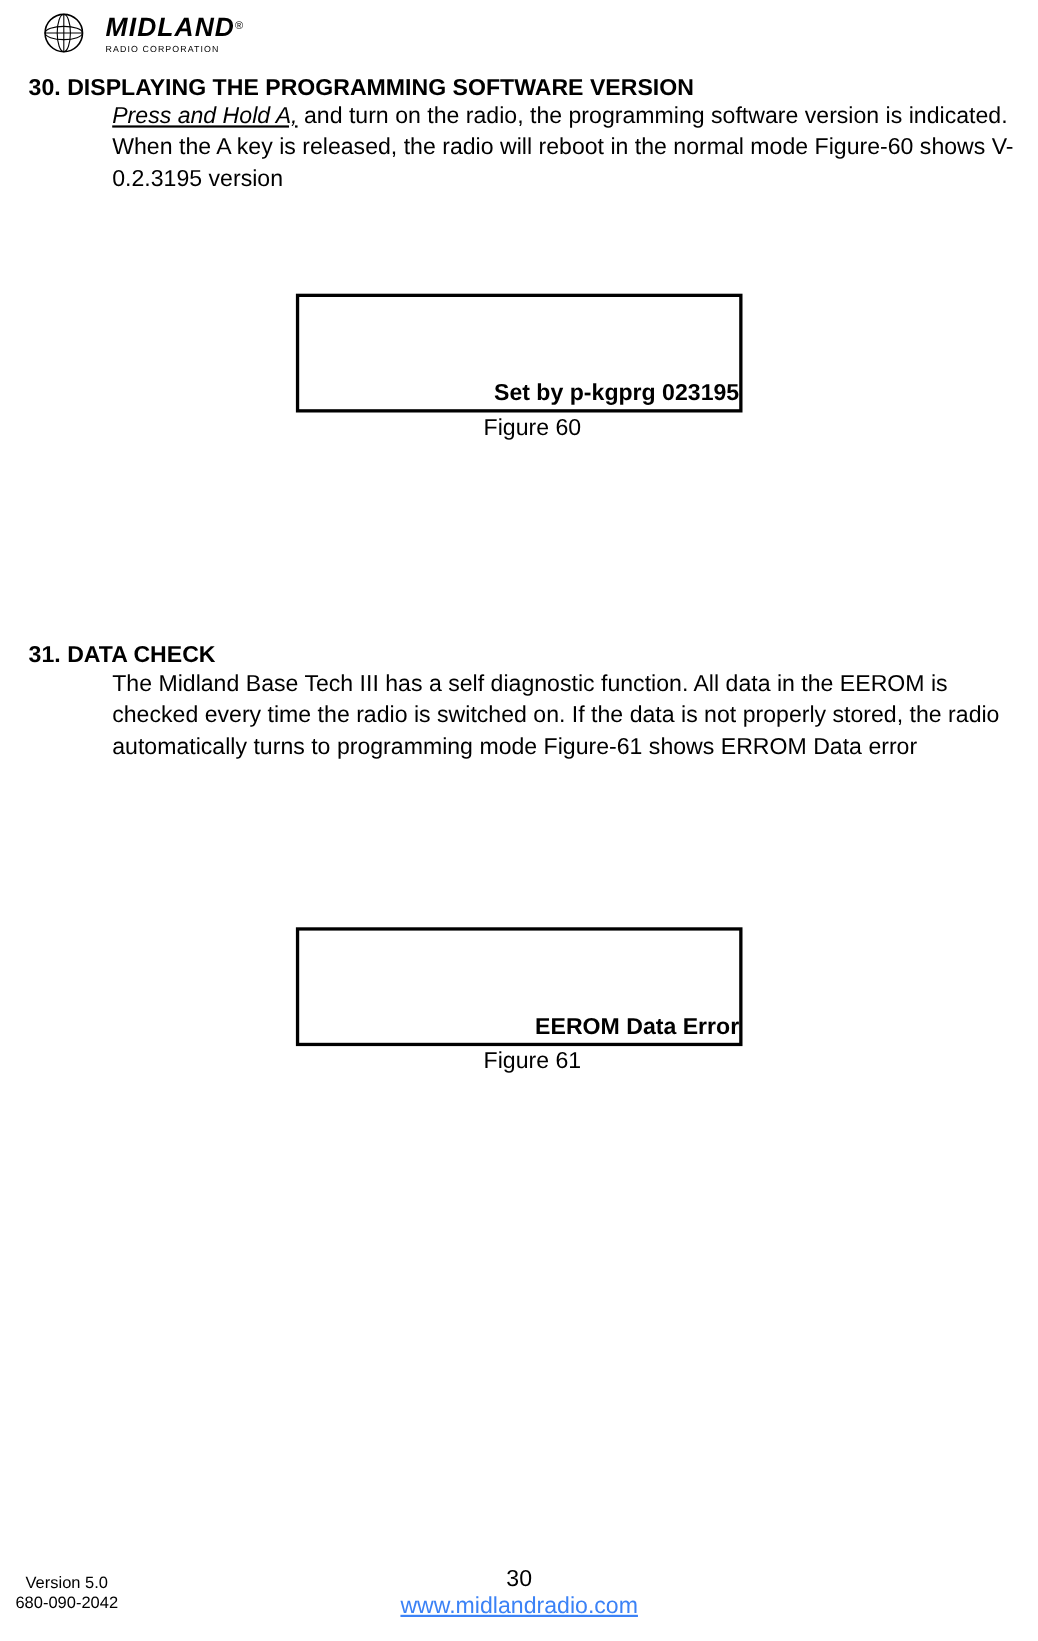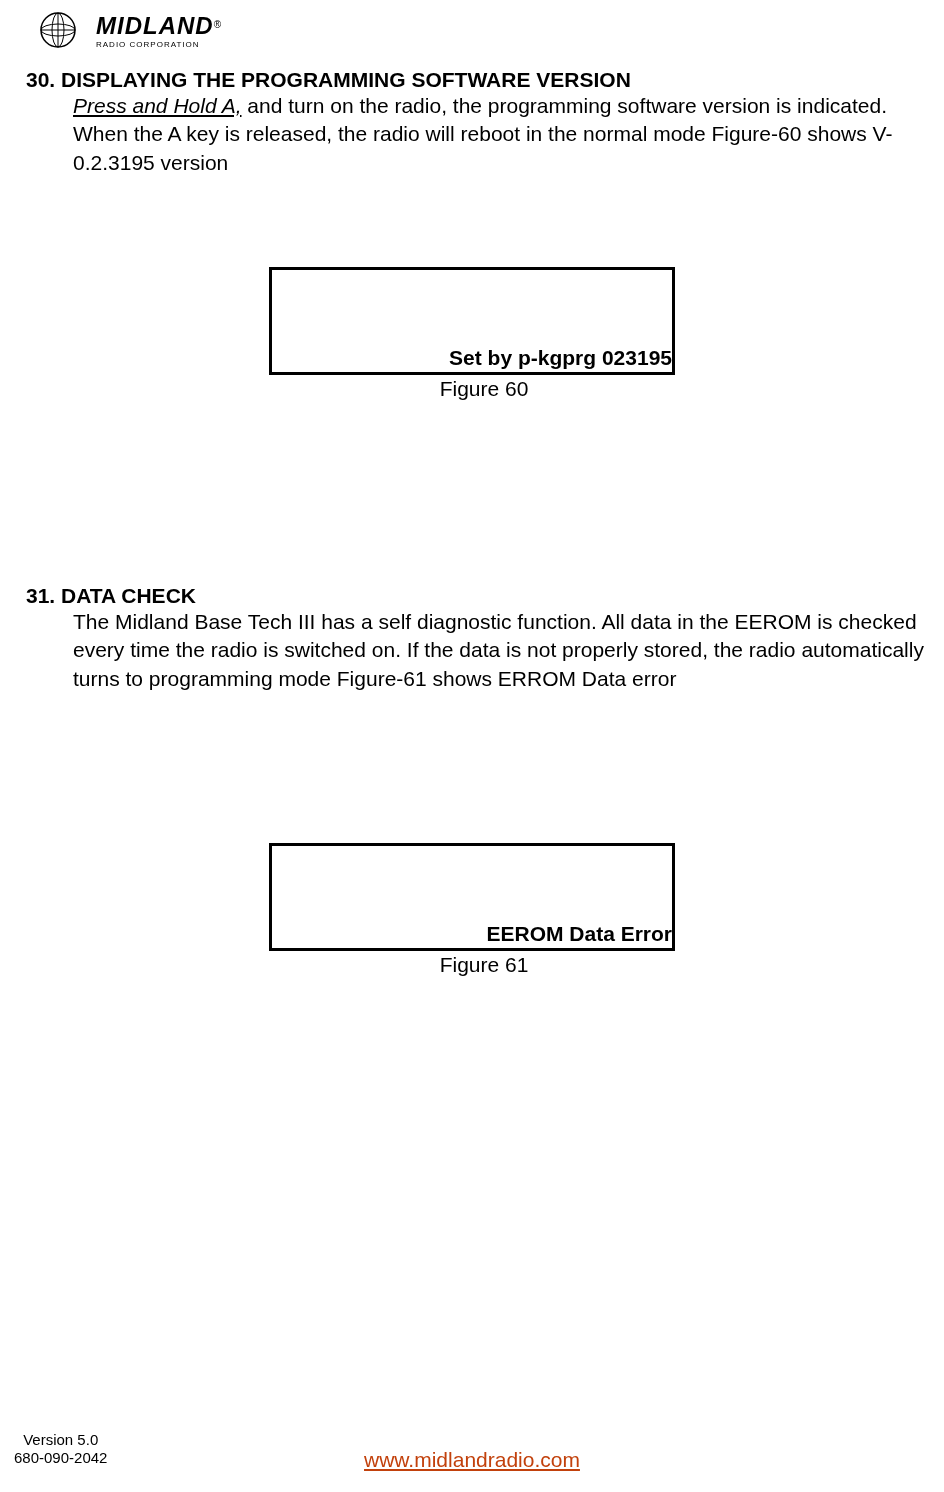--- a/index.html
+++ b/index.html
@@ -45,21 +45,21 @@
       vertical-align: super;
     }
     .section-heading {
       font-size: 21px;
       font-weight: bold;
       padding-left: 26px;
       margin-top: 8px;
     }
     .section-body {
       font-size: 21px;
-      padding-left: 73px;
+      padding-left: 102px;
       padding-right: 10px;
       line-height: 1.35;
     }
     .underline-italic {
       text-decoration: underline;
       font-style: italic;
     }
     .display-box {
       border: 3px solid black;
       width: 400px;
@@ -89,21 +89,21 @@
     .footer {
       position: absolute;
       bottom: 20px;
       width: 100%;
       text-align: center;
     }
     .page-number {
       font-size: 21px;
     }
     .footer-link {
-      color: #c2410c;
+      color: #3b82f6;
       text-decoration: underline;
       font-size: 21px;
     }
     .footer-left {
       position: absolute;
       left: 14px;
       bottom: 5px;
       font-size: 15px;
       text-align: center;
       line-height: 1.2;
@@ -157,18 +157,19 @@
 <div class="section-body">The Midland Base Tech III has a self diagnostic function. All data in the EEROM is checked every time the radio is switched on. If the data is not properly stored, the radio automatically turns to programming mode Figure-61 shows ERROM Data error</div>
 
 <div class="spacer-xlarge"></div>
 
 <div class="display-box">
   <div class="display-text-normal">EEROM    Data Error</div>
 </div>
 <div class="figure-caption">Figure 61</div>
 
 <div class="footer">
+  <div class="page-number">30</div>
   <a class="footer-link">www.midlandradio.com</a>
   <div class="footer-left">
     <div>Version 5.0</div>
     <div>680-090-2042</div>
   </div>
 </div>
 
 </body></html>

